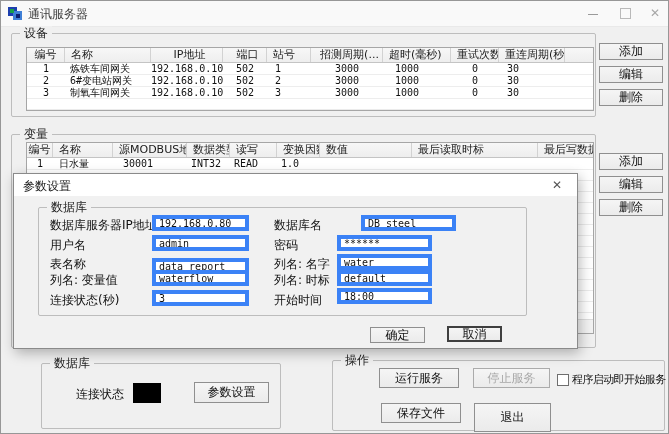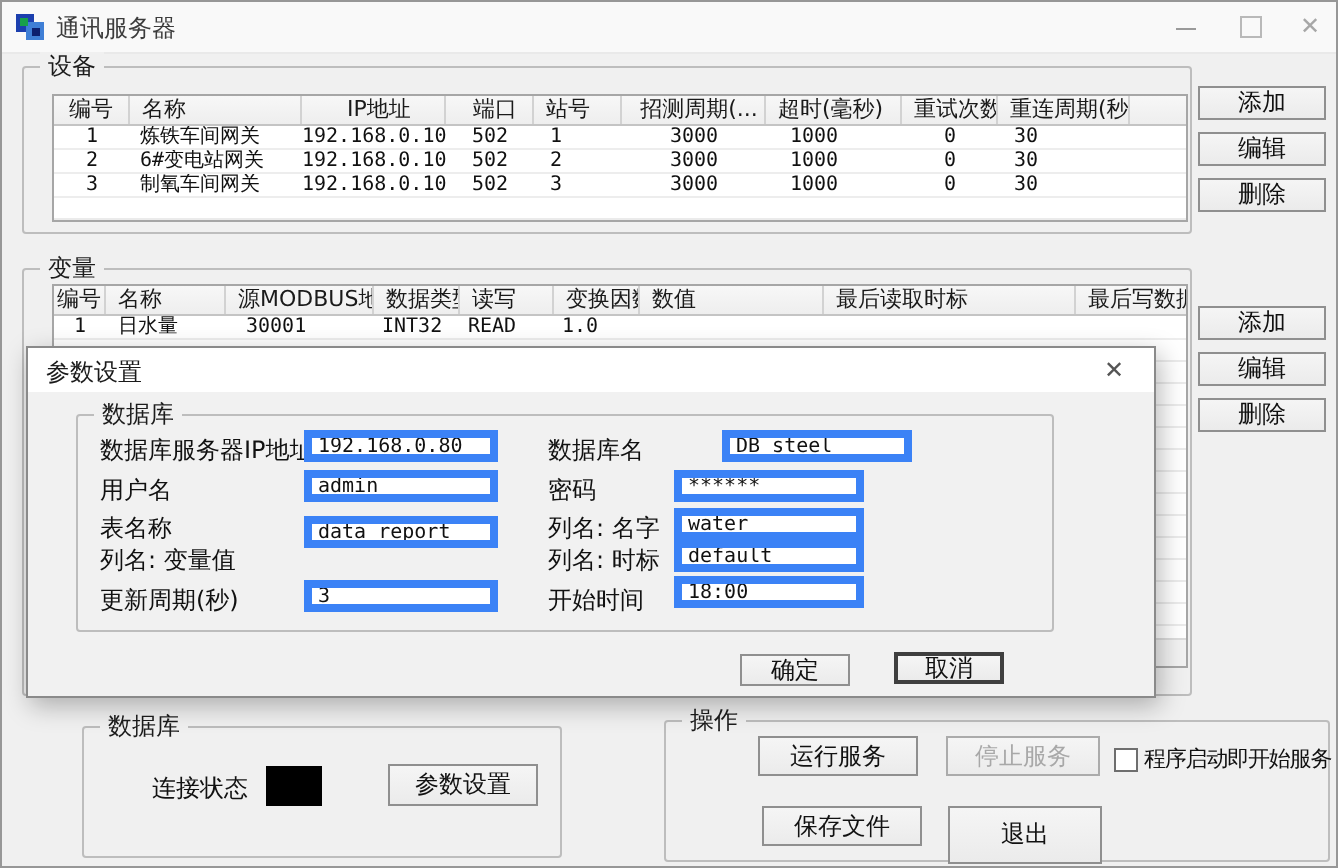--- a/index.html
+++ b/index.html
@@ -202,21 +202,22 @@
       <span class="glabel">数据库</span>
     </div>
 
     <span class="fldlabel" style="left:36px;top:43px;">数据库服务器IP地址</span>
     <input class="fld" style="left: 138px; top: 41px; width: 97px;" value="192.168.0.80">
     <span class="fldlabel" style="left:36px;top:63px;">用户名</span>
     <input class="fld" style="left: 138px; top: 61px; width: 97px;" value="admin">
     <span class="fldlabel" style="left:36px;top:82px;">表名称</span>
     <input class="fld" style="left: 138px; top: 84px; width: 97px;" value="data_report">
     <span class="fldlabel" style="left:36px;top:98px;">列名: 变量值</span>
-    <span class="fldlabel" style="left:36px;top:118px;">更新周期(秒)</span>
+    <input class="fld" style="left: 138px; top: 96px; width: 97px;" value="waterflow">
+    <span class="fldlabel" style="left:36px;top:118px;">连接状态(秒)</span>
     <input class="fld" style="left: 138px; top: 116px; width: 97px;" value="3">
 
     <span class="fldlabel" style="left:260px;top:43px;">数据库名</span>
     <input class="fld" style="left: 323px; top: 41px; width: 95px; margin-left: 24px;" value="DB_steel">
     <span class="fldlabel" style="left:260px;top:63px;">密码</span>
     <input class="fld" style="left: 323px; top: 61px; width: 95px;" value="******">
     <span class="fldlabel" style="left:260px;top:82px;">列名: 名字</span>
     <input class="fld" style="left: 323px; top: 80px; width: 95px;" value="water">
     <span class="fldlabel" style="left:260px;top:98px;">列名: 时标</span>
     <input class="fld" style="left: 323px; top: 96px; width: 95px;" value="default">

